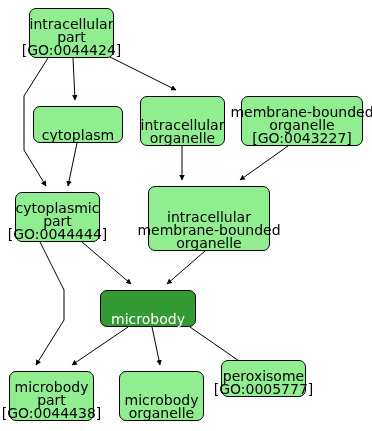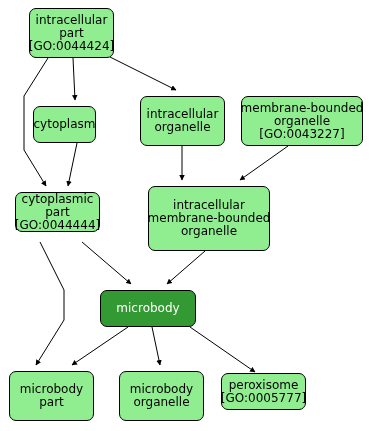--- a/index.html
+++ b/index.html
@@ -14,23 +14,23 @@
   .node{
     position:absolute;
     box-sizing:border-box;
     border:1px solid #000000;
     border-radius:7px;
     background:#90ee90;
     color:#000000;
     display:flex;
     flex-direction:column;
     align-items:center;
-    justify-content:center;
+    justify-content:flex-end;
     text-align:center;
-    font-size:12px;
+    font-size:14px;
     line-height:13px;
     z-index:2;
   }
   .node.selected{
     background:#339933;
     color:#ffffff;
     border:1px solid #000000;
   }
   .node .ln{display:block;white-space:nowrap;}
 </style>
@@ -58,51 +58,52 @@
         <path d="M 152,327 L 160,365" fill="none" stroke="#000000" stroke-width="1" marker-end="url(#arrow)"></path>
         <path d="M 190,327 L 255,372" fill="none" stroke="#000000" stroke-width="1" marker-end="url(#arrow)"></path>
       </g>
   </svg>
   <div id="node-group">
       <div class="node" style="left: 29px; top: 8px; width: 85px; height: 50px;">
         <span class="ln">intracellular</span>
         <span class="ln">part</span>
         <span class="ln">[GO:0044424]</span>
       </div>
-      <div class="node" style="left: 33px; top: 106px; width: 63px; height: 37px;">
+      <div class="node" style="left: 33px; top: 106px; width: 90px; height: 37px;">
         <span class="ln">cytoplasm</span>
       </div>
       <div class="node" style="left: 140px; top: 96px; width: 85px; height: 50px;">
         <span class="ln">intracellular</span>
         <span class="ln">organelle</span>
       </div>
       <div class="node" style="left: 241px; top: 96px; width: 122px; height: 50px;">
         <span class="ln">membrane-bounded</span>
         <span class="ln">organelle</span>
         <span class="ln">[GO:0043227]</span>
       </div>
-      <div class="node" style="left: 15px; top: 192px; width: 85px; height: 40px;">
+      <div class="node" style="left: 15px; top: 192px; width: 85px; height: 50px;">
         <span class="ln">cytoplasmic</span>
         <span class="ln">part</span>
         <span class="ln">[GO:0044444]</span>
       </div>
       <div class="node" style="left: 148px; top: 186px; width: 122px; height: 65px;">
         <span class="ln">intracellular</span>
         <span class="ln">membrane-bounded</span>
         <span class="ln">organelle</span>
       </div>
       <div class="node selected" style="left: 100px; top: 290px; width: 96px; height: 37px;">
         <span class="ln">microbody</span>
       </div>
       <div class="node" style="left: 9px; top: 371px; width: 85px; height: 50px;">
         <span class="ln">microbody</span>
         <span class="ln">part</span>
+        <span class="ln">[GO:0044438]</span>
       </div>
       <div class="node" style="left: 119px; top: 371px; width: 85px; height: 50px;">
         <span class="ln">microbody</span>
         <span class="ln">organelle</span>
       </div>
-      <div class="node" style="left: 221px; top: 373px; width: 85px; height: 37px;">
+      <div class="node" style="left: 221px; top: 360px; width: 85px; height: 37px;">
         <span class="ln">peroxisome</span>
         <span class="ln">[GO:0005777]</span>
       </div>
     </div>
 </div>
 
 </body></html>

